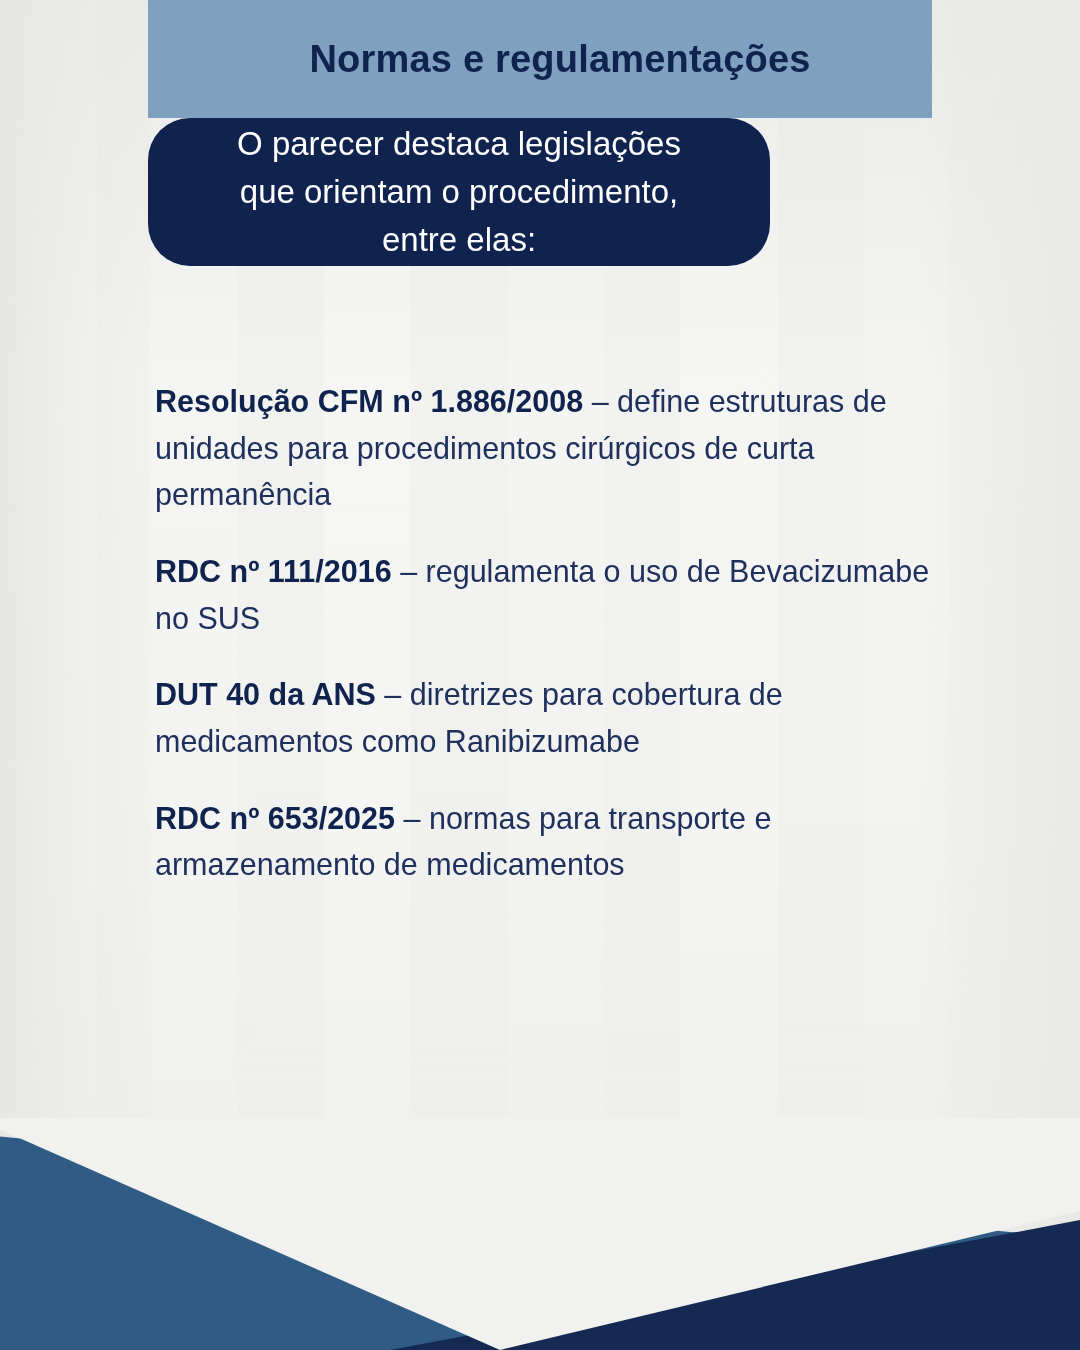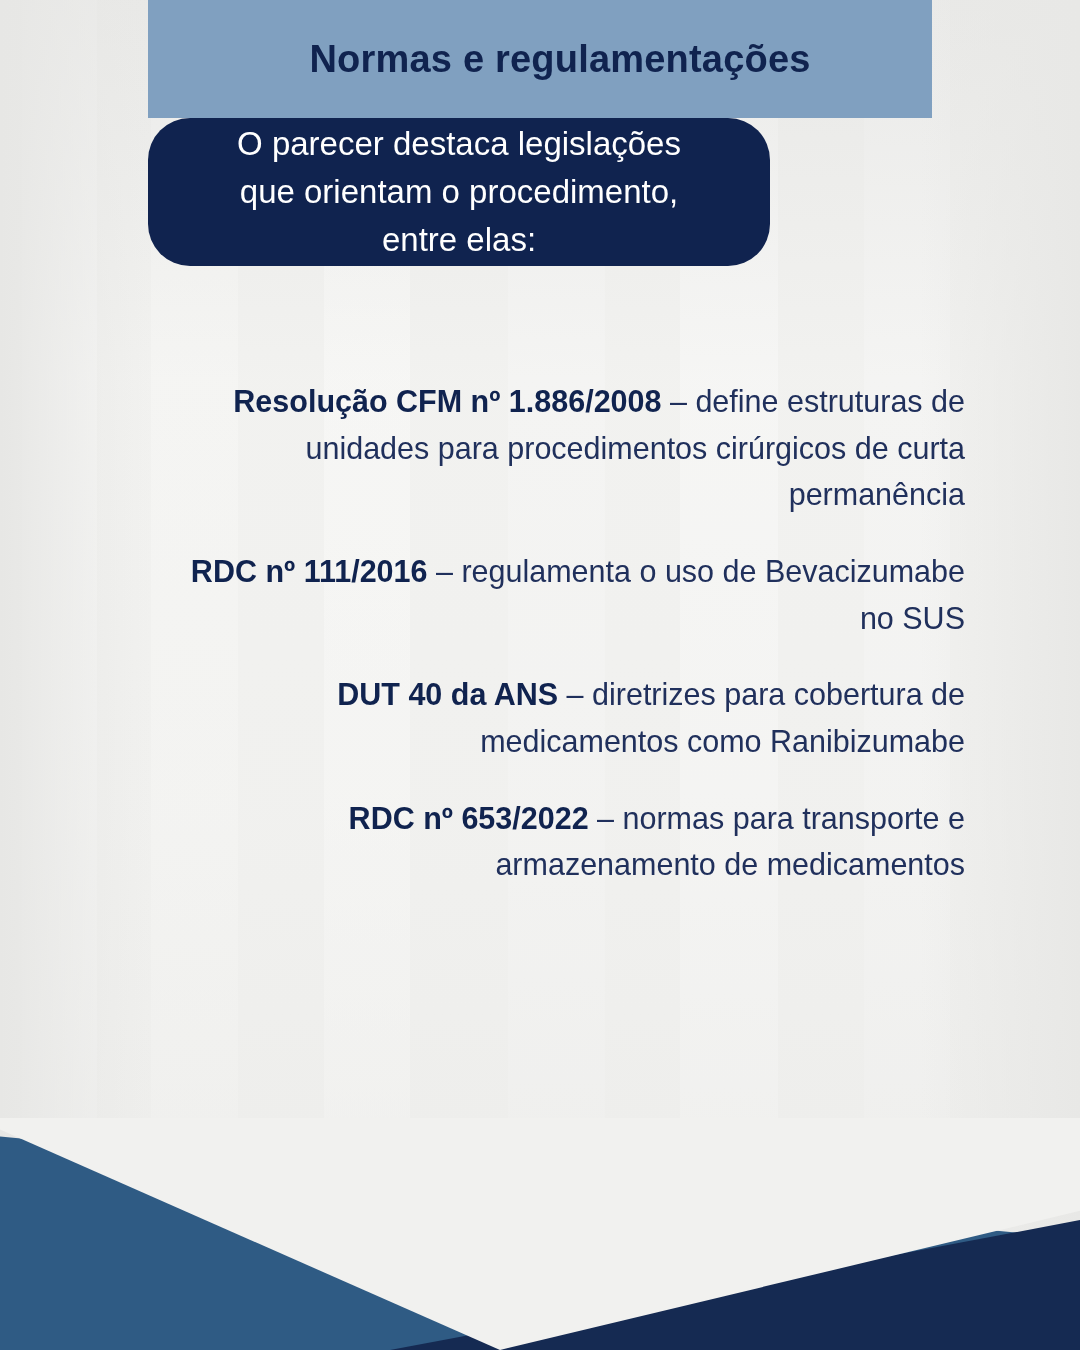--- a/index.html
+++ b/index.html
@@ -98,21 +98,20 @@
     text-align: center;
     font-weight: 400;
   }
 
   
   .list {
     position: absolute;
     left: 155px;
     top: 378px;
     width: 810px;
-    text-align: right;
   }
   .list-item {
     font-size: 30.5px;
     line-height: 1.53;
     color: #1b2a55;
     margin-bottom: 30px;
   }
   .list-item:last-child { margin-bottom: 0; }
   .item-strong {
     font-weight: bold;
@@ -171,21 +170,21 @@
   <div class="list-item">
     <span class="item-strong">Resolução CFM nº 1.886/2008</span><span class="item-rest"> – define estruturas de unidades para procedimentos cirúrgicos de curta permanência</span>
   </div>
   <div class="list-item">
     <span class="item-strong">RDC nº 111/2016</span><span class="item-rest"> – regulamenta o uso de Bevacizumabe no SUS</span>
   </div>
   <div class="list-item">
     <span class="item-strong">DUT 40 da ANS</span><span class="item-rest"> – diretrizes para cobertura de medicamentos como Ranibizumabe</span>
   </div>
   <div class="list-item">
-    <span class="item-strong">RDC nº 653/2022</span><span class="item-rest"> – normas para transporte e armazenamento de medicamentos</span>
+    <span class="item-strong">RDC nº 653/2025</span><span class="item-rest"> – normas para transporte e armazenamento de medicamentos</span>
   </div>
 </div>
 
 <div class="bottom-wrap">
   <div class="shape-light"></div>
   <div class="shape-dark"></div>
   <div class="shape-white-notch"></div>
 </div>
 
 </body></html>

